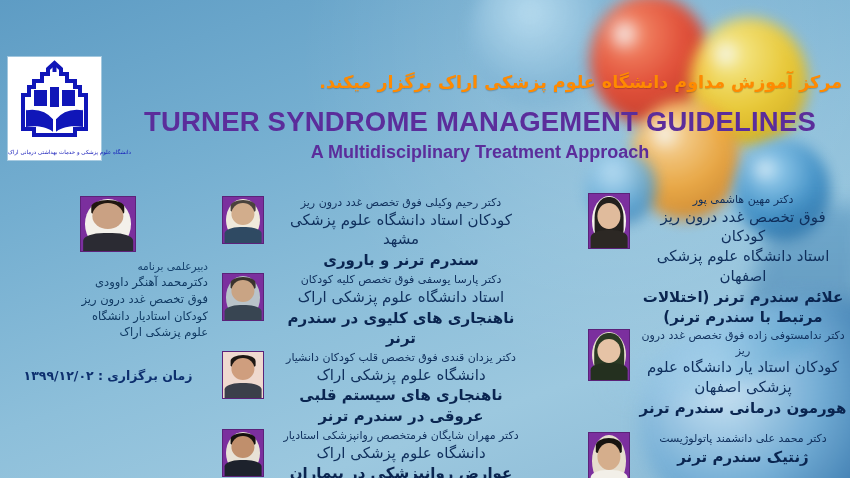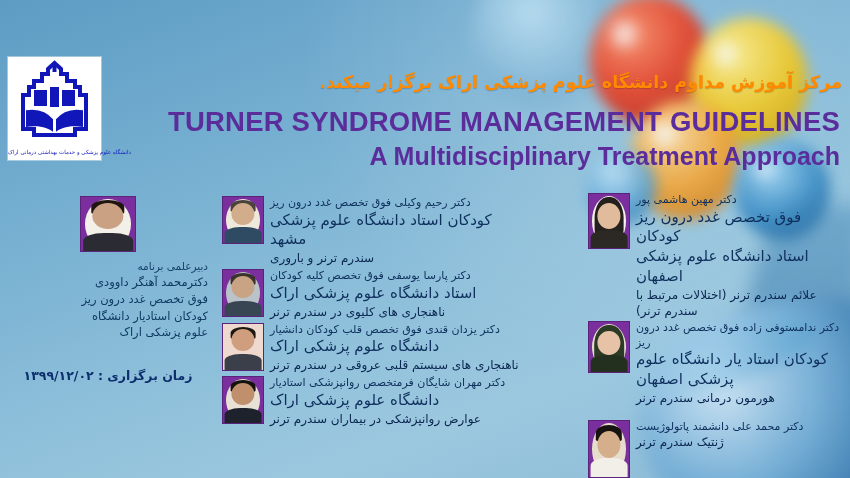--- a/index.html
+++ b/index.html
@@ -59,51 +59,51 @@
     position:absolute;left:0;right:0;bottom:5px;text-align:center;
     font-size:5.5px;color:#1016b8;font-family:"DejaVu Sans",sans-serif;
     letter-spacing:.2px;white-space:nowrap;
   }
   
   #organizer{
     position:absolute;right:8px;top:72px;
     color:#ff8a00;font-size:17.5px;font-weight:bold;direction:rtl;
     text-shadow:0 1px 1px rgba(0,0,0,.18);white-space:nowrap;
   }
-  #title-wrap{position:absolute;left:120px;top:106px;width:720px;text-align:right;}
+  #title-wrap{position:absolute;left:120px;top:106px;width:720px;text-align:center;}
   #title-main{
     color:#5b2d9b;font-size:27.5px;font-weight:bold;letter-spacing:.2px;
     font-family:"Liberation Sans",sans-serif;white-space:nowrap;
   }
   #title-sub{
-    color:#5b2d9b;font-size:25px;font-weight:bold;margin-top:4px;
+    color:#5b2d9b;font-size:18px;font-weight:bold;margin-top:4px;
     font-family:"Liberation Sans",sans-serif;white-space:nowrap;
   }
   
   #secretary{position:absolute;left:8px;top:196px;width:200px;text-align:right;direction:rtl;}
   #sec-photo{
     width:56px;height:56px;margin:0 auto;background:#7b2f9e;
     border:1px solid #5d2279;box-sizing:border-box;position:relative;overflow:hidden;
   }
   #sec-lines{margin-top:7px;color:#103a63;font-size:11.5px;line-height:1.45;direction:rtl;}
   #sec-role{font-size:10.5px;color:#14406c;}
   #sec-date{
     position:absolute;left:8px;top:368px;width:200px;text-align:center;direction:rtl;
     color:#0d2f6e;font-size:12.5px;font-weight:bold;
   }
   
   .col{position:absolute;direction:rtl;}
   #col-mid{left:222px;top:196px;width:310px;}
   #col-right{left:588px;top:193px;width:262px;}
   .entry{display:flex;flex-direction:row;align-items:flex-start;margin-bottom:3px;}
-  .entry .txt{flex:1;text-align:left;padding-left:6px;}
+  .entry .txt{flex:1;text-align:center;padding-left:6px;}
   .entry .ph{flex:0 0 auto;}
   .name{color:#0f2f5c;font-size:11px;line-height:1.32;}
   .affil{color:#0f2f5c;font-size:15px;line-height:1.32;}
-  .topic{color:#0a2550;font-size:12px;line-height:1.35;font-weight:normal;}
+  .topic{color:#0a2550;font-size:15px;line-height:1.35;font-weight:bold;}
   .photo{
     width:42px;height:48px;background:#7b2f9e;border:1px solid #5b2279;
     box-sizing:border-box;position:relative;overflow:hidden;
   }
   .photo.sq{border-radius:0;}
   
   .face{position:absolute;left:50%;transform:translateX(-50%);}
   .head{width:58%;height:48%;top:12%;border-radius:50%;}
   .hair{width:62%;height:26%;top:6%;border-radius:50% 50% 12% 12%;}
   .body{width:92%;height:34%;bottom:0;border-radius:42% 42% 0 0;}

